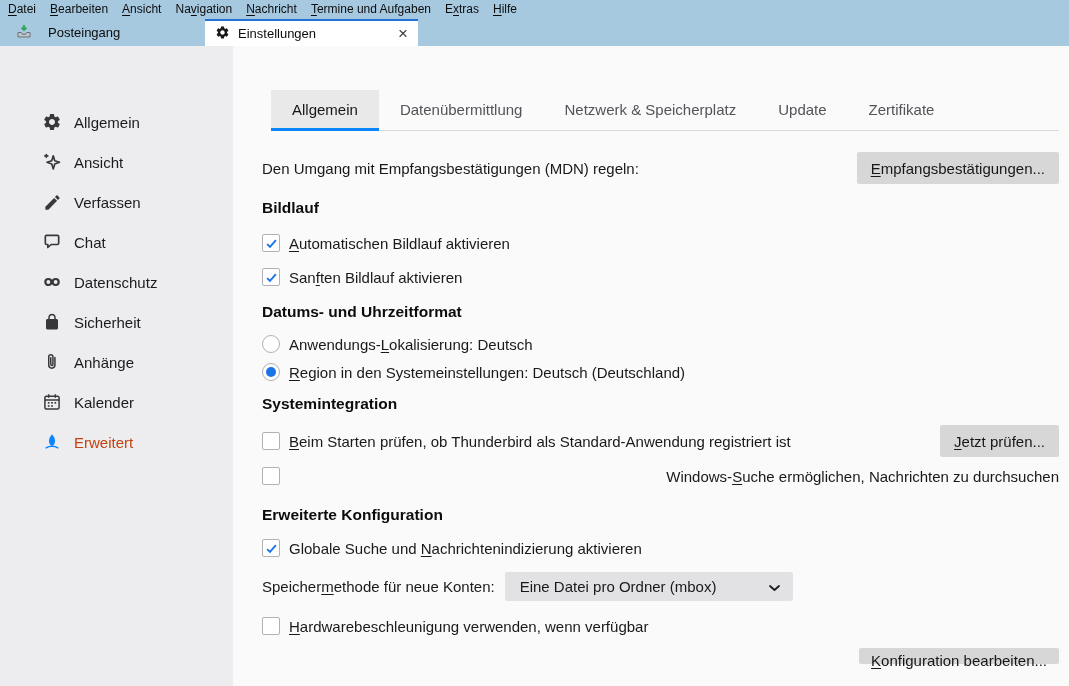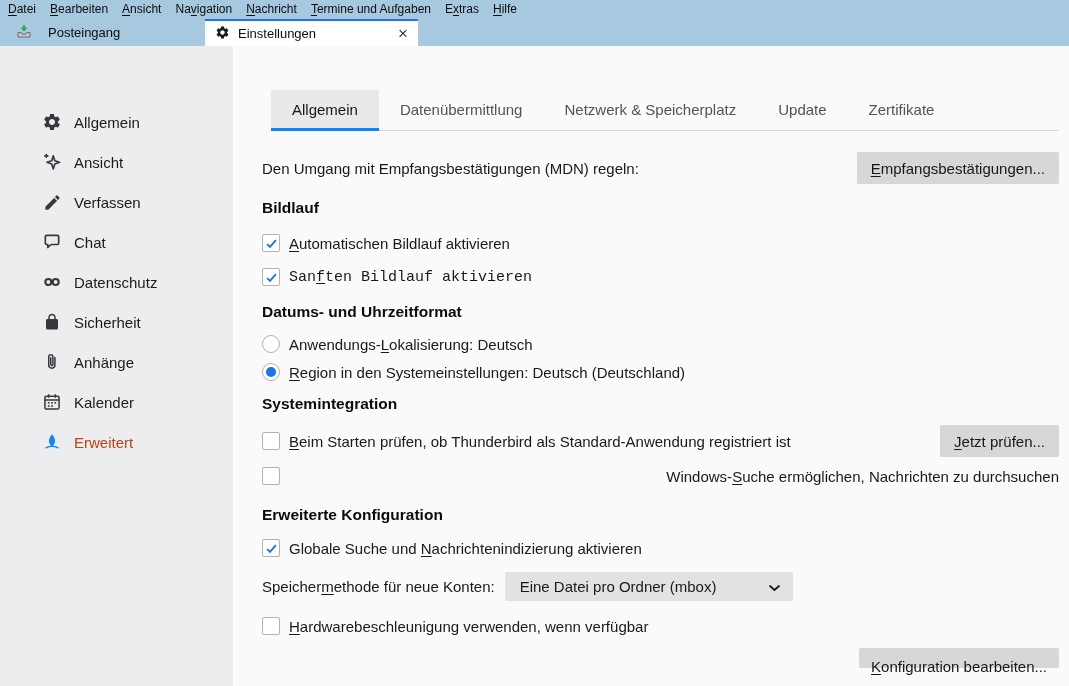--- a/index.html
+++ b/index.html
@@ -35,24 +35,24 @@
   .right { justify-content:flex-end; }
 
   .mdn-row { margin-top:21px; min-height:32px; }
   h2 { font-size:15.5px; font-weight:bold; color:#0c0c0d; }
   .h-bildlauf { margin-top:15px; }
   .h-datum { margin-top:17px; }
   .h-system { margin-top:14px; }
   .h-erwkonf { margin-top:21px; }
 
   .btn { background:#d7d7d7; border:none; border-radius:2px; height:32px; padding:0 14px; font-family:inherit; font-size:15px; color:#17171a; cursor:default; white-space:nowrap; }
-  .btn-small { height:16px; padding:10px 12px; }
+  .btn-small { height:16px; padding:4px 12px; }
 
   .cb-row, .radio-row { display:flex; align-items:center; gap:9px; }
-  .m-cb1 { margin-top:17px; } .m-cb2 { margin-top:16px;font-family:Liberation Mono, monospace; }
+  .m-cb1 { margin-top:17px; } .m-cb2 { margin-top:16px; }
   .m-r1 { margin-top:14px; } .m-r2 { margin-top:10px; }
   .m-sys1 { margin-top:12px; } .m-sys2 { margin-top:10px;justify-content:space-between; }
   .m-adv1 { margin-top:15px; } .m-store { margin-top:15px; } .m-hw { margin-top:16px; }
   .m-cfg { margin-top:13px; }
 
   .cb { width:18px; height:18px; background:#ffffff; border:1px solid #b1b1b6; border-radius:2px; display:flex; align-items:center; justify-content:center; flex:0 0 auto; }
   .cb svg { display:none; }
   .cb.checked svg { display:block; }
 
   .radio { width:18px; height:18px; border-radius:50%; background:#ffffff; border:1px solid #b1b1b6; display:flex; align-items:center; justify-content:center; flex:0 0 auto; }

